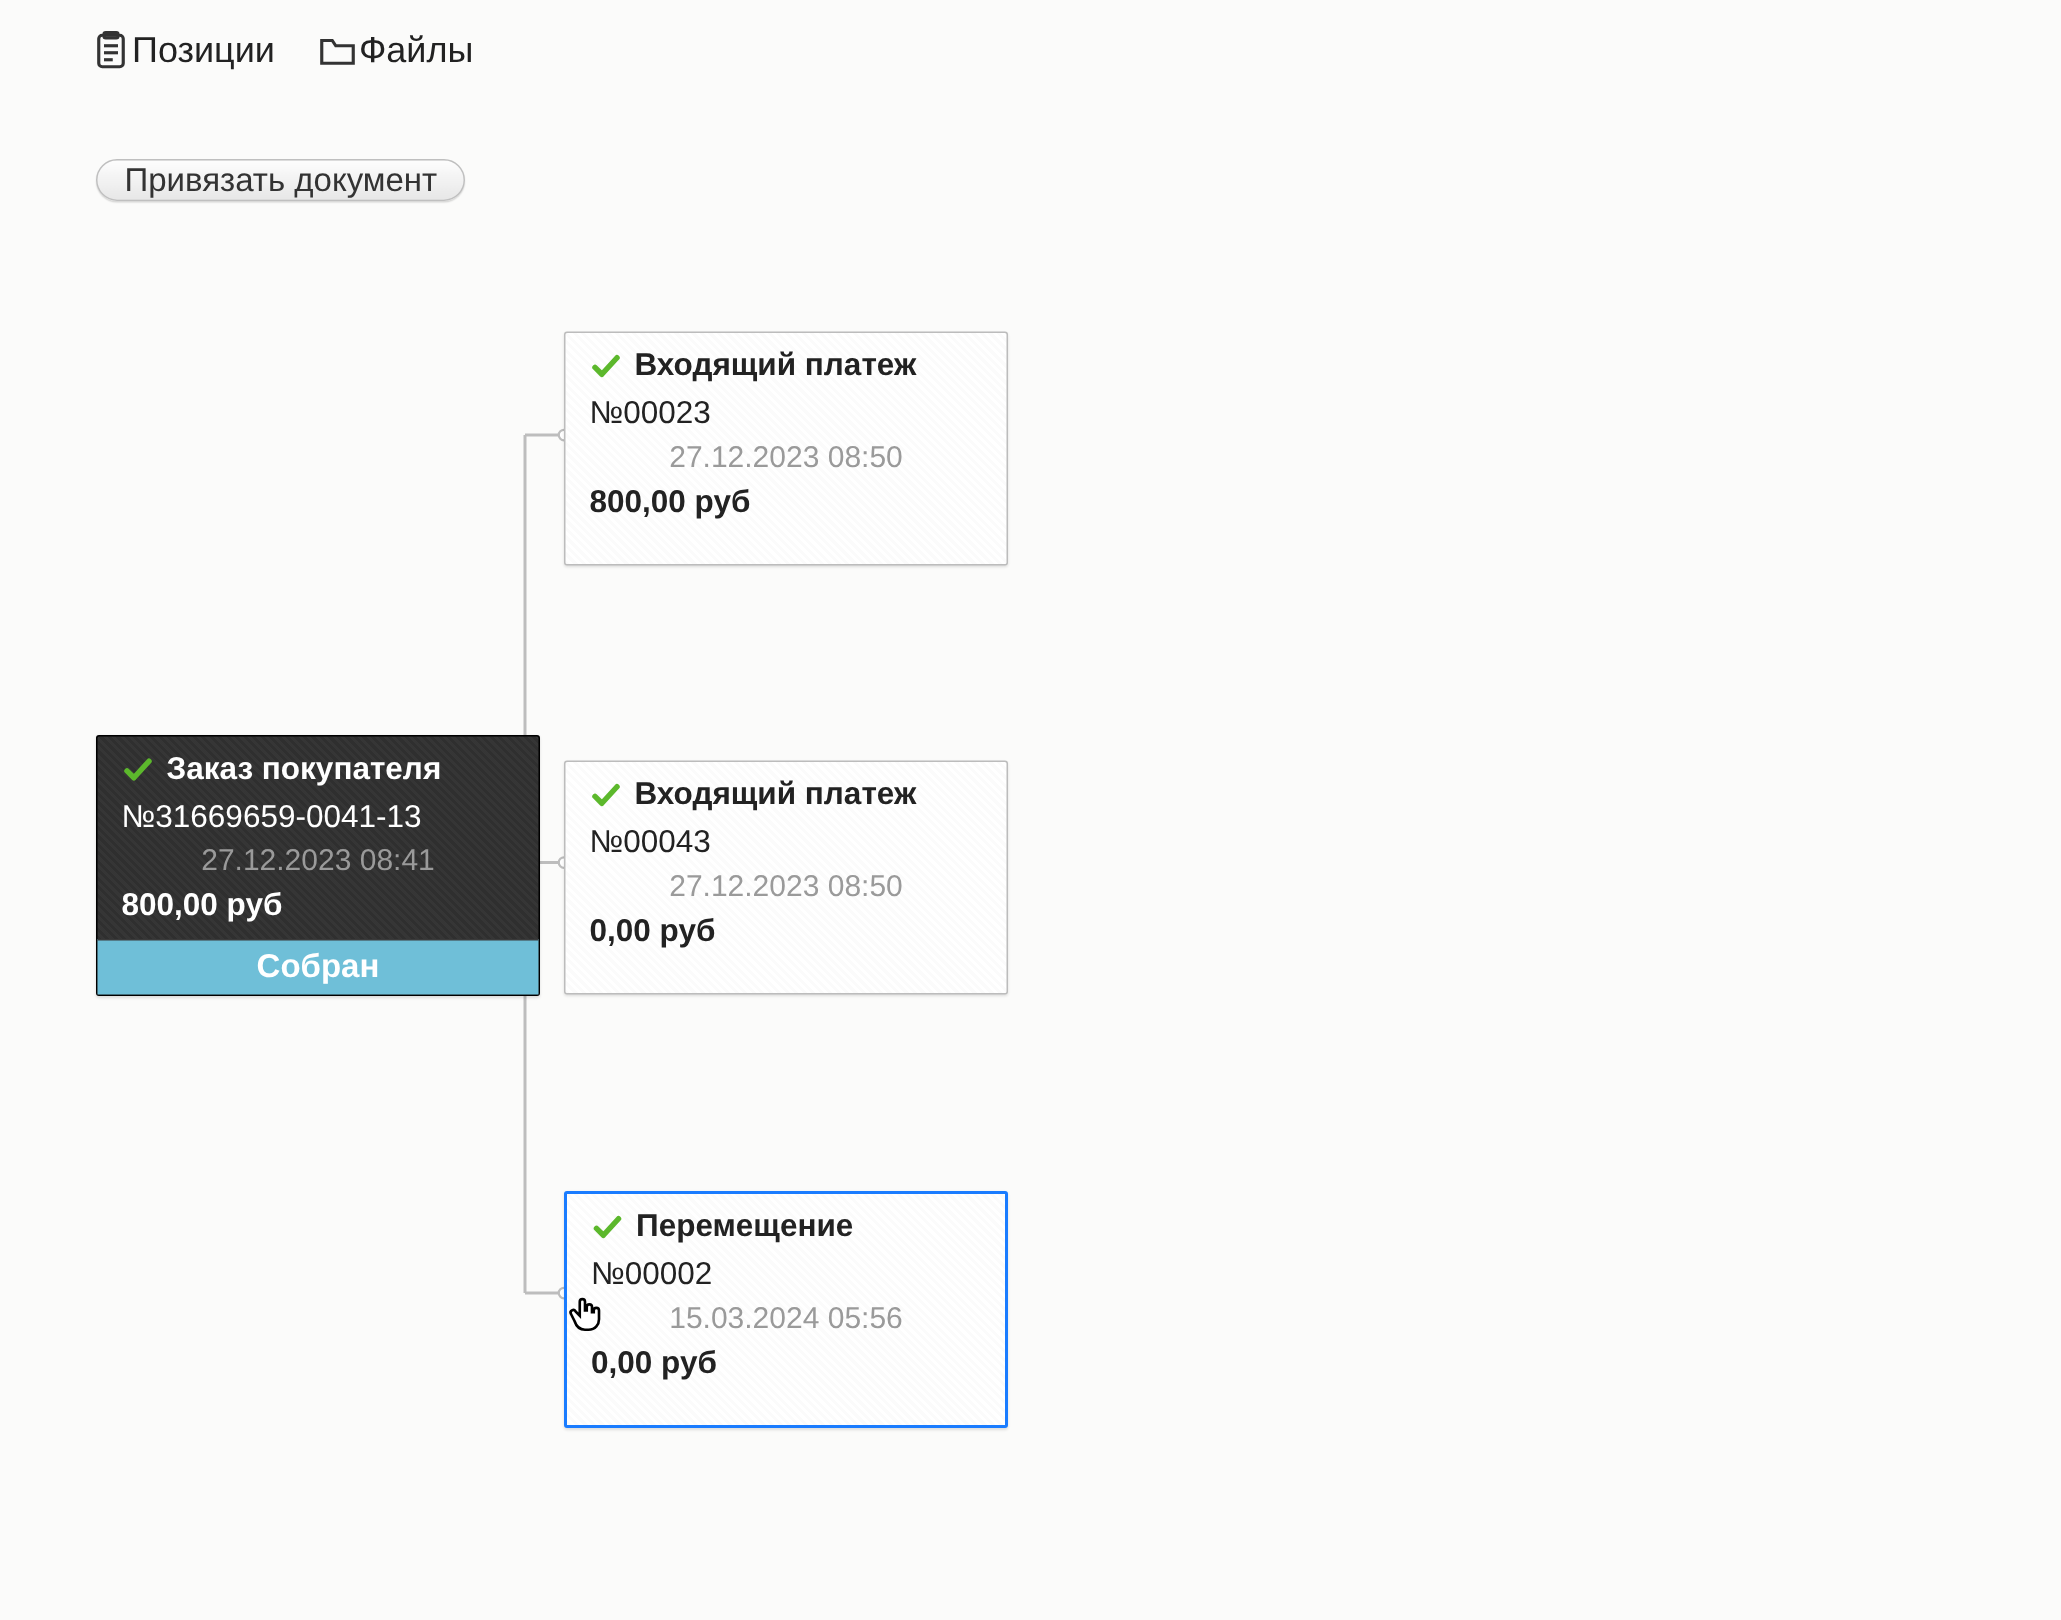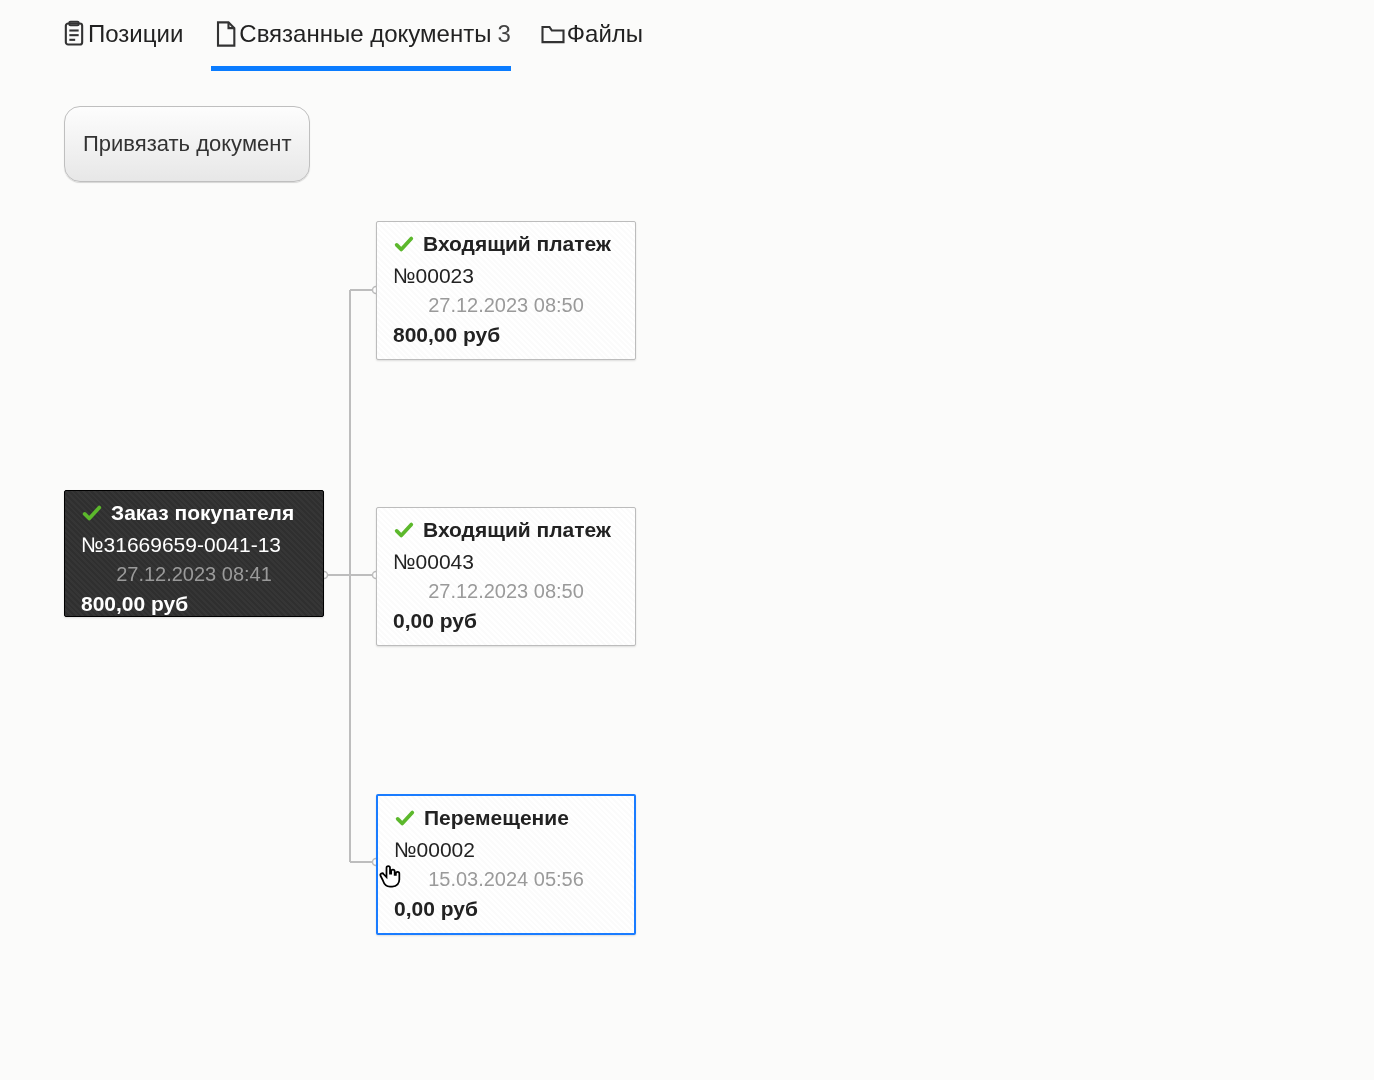--- a/index.html
+++ b/index.html
@@ -43,38 +43,38 @@
     margin-left: 6px;
   }
 
   
   .link-btn {
     position: absolute;
     left: 64px;
     top: 106px;
     font-size: 22px;
     color: #333;
-    padding: 24px 18px;
+    padding: 0 18px;
     background: linear-gradient(#fdfdfd, #e7e7e7);
     border: 1px solid #bfbfbf;
     border-radius: 16px;
     cursor: pointer;
     box-shadow: 0 1px 1px rgba(0,0,0,0.15);
   }
 
   
   .card {
     position: absolute;
-    width: 260px;
+    width: 296px;
     border: 1px solid #bcbcbc;
     border-radius: 2px;
     background: #fff;
     background-image: repeating-linear-gradient(45deg, rgba(0,0,0,0.015) 0 2px, transparent 2px 4px);
     box-shadow: 0 1px 2px rgba(0,0,0,0.12);
-    padding: 10px 16px 12px 16px;
+    padding: 10px 16px 29px 16px;
     cursor: pointer;
   }
   .card.selected {
     border: 2px solid #1a7cff;
   }
   .card.root {
     background: #2f2f2f;
     background-image: repeating-linear-gradient(45deg, rgba(255,255,255,0.03) 0 2px, transparent 2px 4px);
     border: 1px solid #000;
     color: #fff;
@@ -156,28 +156,20 @@
     <svg class="tab-icon" viewBox="0 0 24 24" fill="none" stroke="currentColor" stroke-width="1.8">
       <rect x="5" y="3" width="14" height="18" rx="2"></rect>
       <rect x="8" y="1.5" width="8" height="3" rx="1"></rect>
       <line x1="8" y1="9" x2="16" y2="9"></line>
       <line x1="8" y1="13" x2="16" y2="13"></line>
       <line x1="8" y1="17" x2="13" y2="17"></line>
     </svg>
     <span>Позиции</span>
   </div>
 
-  <div class="tab active">
-    <svg class="tab-icon" viewBox="0 0 24 24" fill="none" stroke="currentColor" stroke-width="1.8">
-      <path d="M6 2h9l5 5v15H6z"></path>
-      <path d="M15 2v5h5"></path>
-    </svg>
-    <span>Связанные документы</span>
-    <span class="tab-count">3</span>
-  </div>
 
   <div class="tab">
     <svg class="tab-icon" viewBox="0 0 24 24" fill="none" stroke="currentColor" stroke-width="1.8">
       <path d="M3 6h6l2 3h10v10H3z"></path>
     </svg>
     <span>Файлы</span>
   </div>
 
 
 </div>
@@ -205,20 +197,21 @@
 <div class="card root" style="left:64px; top:490px;">
   <div class="card-header">
     <svg class="check" viewBox="0 0 24 24" fill="none" stroke="currentColor" stroke-width="4" stroke-linecap="round" stroke-linejoin="round">
         <polyline points="4 13 9 18 20 6"></polyline>
       </svg>
     <span class="card-title">Заказ покупателя</span>
   </div>
   <div class="card-number">№31669659-0041-13</div>
   <div class="card-date">27.12.2023 08:41</div>
   <div class="card-amount">800,00 руб</div>
+  <div class="status-bar">Собран</div>
 </div>
 
 <div class="card" style="left:376px; top:221px;">
   <div class="card-header">
     <svg class="check" viewBox="0 0 24 24" fill="none" stroke="currentColor" stroke-width="4" stroke-linecap="round" stroke-linejoin="round">
         <polyline points="4 13 9 18 20 6"></polyline>
       </svg>
     <span class="card-title">Входящий платеж</span>
   </div>
   <div class="card-number">№00023</div>

